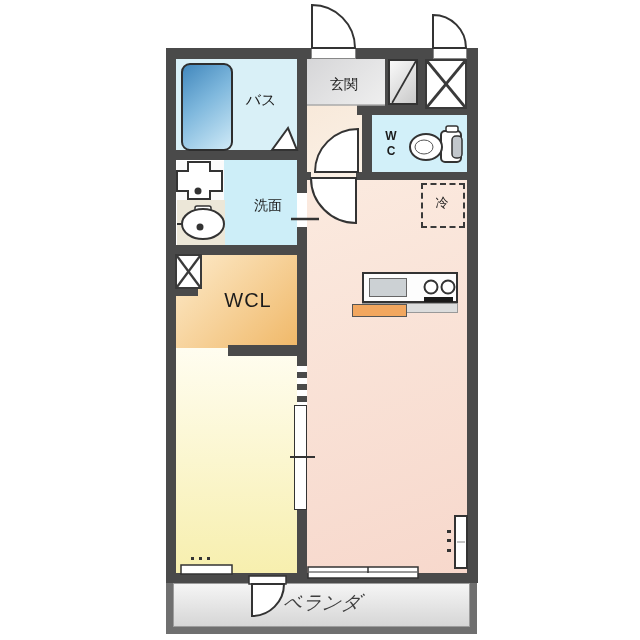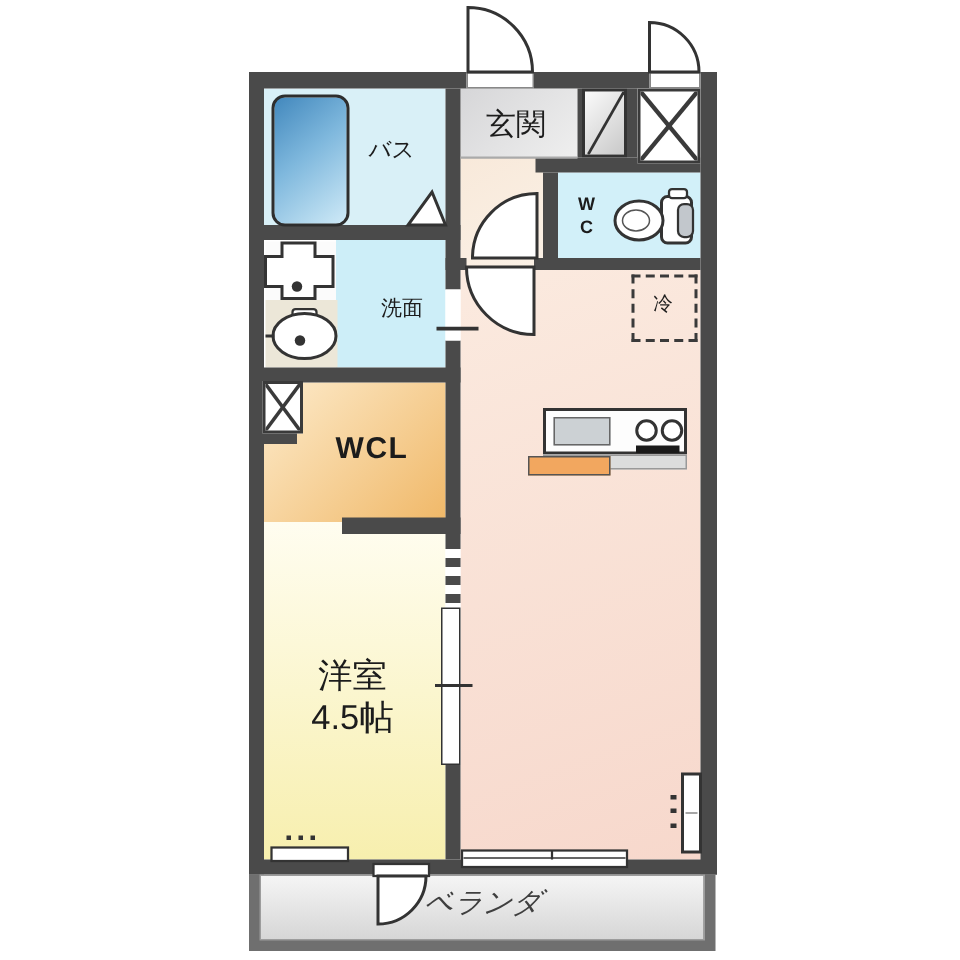--- a/index.html
+++ b/index.html
@@ -37,24 +37,24 @@
   #kitchen-counter-orange{left:352px;top:304px;width:55px;height:13px;background:#f2a75f;border:1.5px solid #555;box-sizing:border-box;}
   #slider-door{left:294px;top:405px;width:13px;height:105px;background:#fff;border:1.5px solid #333;box-sizing:border-box;}
   
   #balcony-outer{left:166px;top:583px;width:311px;height:51px;background:#6f6f6f;}
   #balcony-inner{left:173px;top:583px;width:297px;height:44px;background:linear-gradient(180deg,#f5f5f5,#d6d6d6);
                  border:1px solid #9c9c9c;box-sizing:border-box;}
   
   .lbl{position:absolute;transform:translate(-50%,-50%);white-space:nowrap;line-height:1.15;text-align:center;}
   #bath-label{left:261px;top:100px;font-size:15px;}
   #washroom-label{left:268px;top:205px;font-size:14px;}
-  #genkan-label{left:344px;top:84px;font-size:20px;}
+  #genkan-label{left:344px;top:84px;font-size:14px;}
   #wc-label{left:391px;top:144px;font-size:12px;line-height:15px;font-weight:bold;}
   #fridge-label{left:442px;top:203px;font-size:13px;}
-  #wcl-label{left:248px;top:300px;font-size:20px;font-weight:bold;letter-spacing:1px;}
+  #wcl-label{left:248px;top:300px;font-size:20px;font-weight:normal;letter-spacing:1px;}
   #yoshitsu-label{left:235px;top:464px;font-size:23px;line-height:28px;}
   #ldk-label{left:384px;top:432px;font-size:22px;line-height:29px;}
   #ldk-label .l1{letter-spacing:9px;}
   #veranda-label{left:322px;top:603px;font-size:19px;color:#3f3f3f;font-style:italic;transform:translate(-50%,-50%) skewX(-6deg);}
   svg.overlay{position:absolute;left:0;top:0;width:640px;height:640px;pointer-events:none;}
 </style>
 </head>
 <body>
 
 <div class="canvas">
@@ -194,21 +194,17 @@
 
   <div class="lbl" id="bath-label">バス</div>
   <div class="lbl" id="washroom-label">洗面</div>
   <div class="lbl" id="genkan-label">玄関</div>
   <div class="lbl" id="wc-label">
     <div>W</div>
     <div>C</div>
   </div>
   <div class="lbl" id="fridge-label">冷</div>
   <div class="lbl" id="wcl-label">WCL</div>
-  <div class="lbl" id="yoshitsu-label">
-    <div>洋室</div>
-    <div>4.5帖</div>
-  </div>
   <div class="lbl" id="ldk-label">
   </div>
   <div class="lbl" id="veranda-label">ベランダ</div>
 
 </div>
 
 </body></html>

